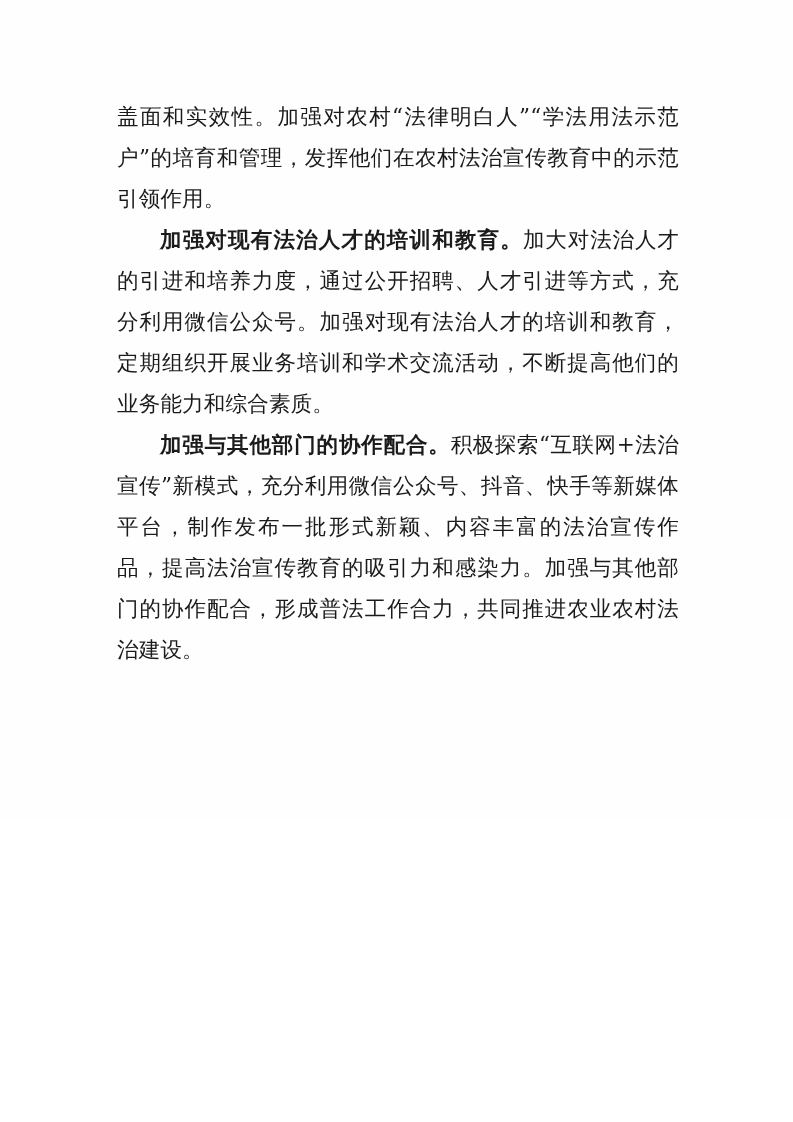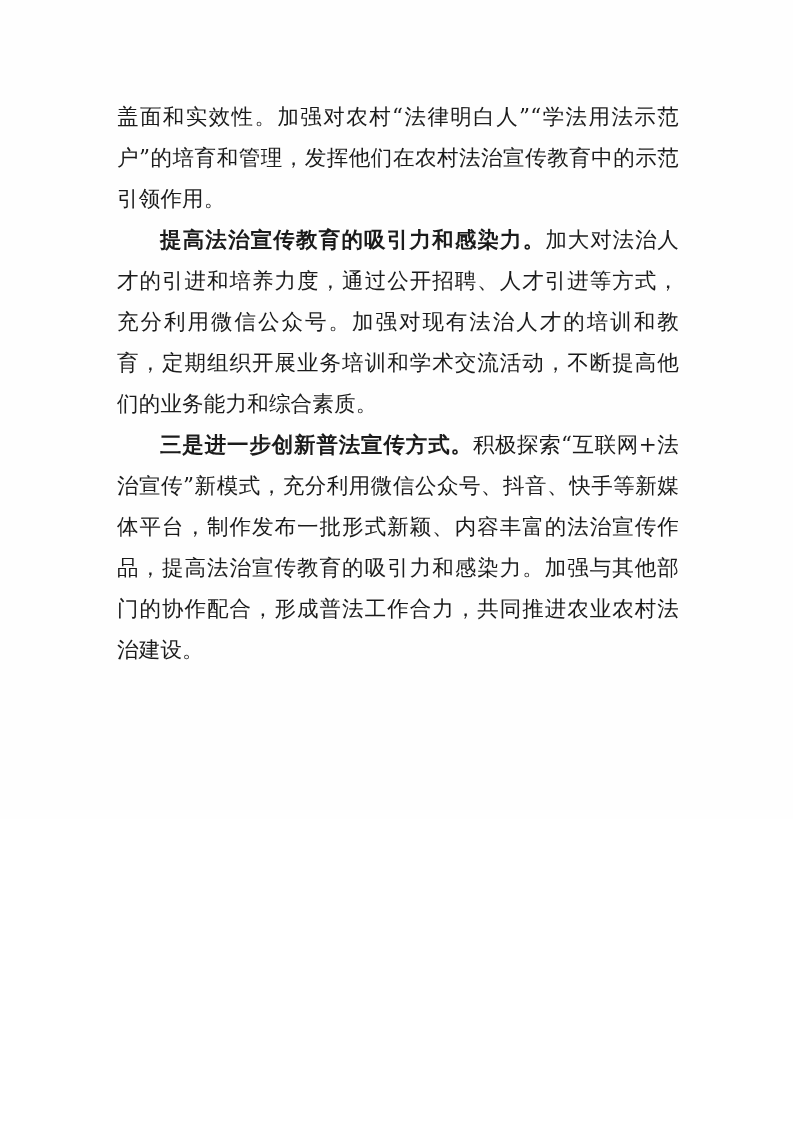--- a/index.html
+++ b/index.html
@@ -52,21 +52,21 @@
 <body>
 
 <div class="page">
   <div class="content">
 
     <p class="para">
       <span>盖面和实效性。加强对农村“法律明白人”“学法用法示范户”的培育和管理，发挥他们在农村法治宣传教育中的示范引领作用。</span>
     </p>
 
     <p class="para indent">
-      <span class="lead">提高法治宣传教育的吸引力和感染力。</span><span>加大对法治人才的引进和培养力度，通过公开招聘、人才引进等方式，充分利用微信公众号。加强对现有法治人才的培训和教育，定期组织开展业务培训和学术交流活动，不断提高他们的业务能力和综合素质。</span>
+      <span class="lead">加强对现有法治人才的培训和教育。</span><span>加大对法治人才的引进和培养力度，通过公开招聘、人才引进等方式，充分利用微信公众号。加强对现有法治人才的培训和教育，定期组织开展业务培训和学术交流活动，不断提高他们的业务能力和综合素质。</span>
     </p>
 
     <p class="para indent">
-      <span class="lead">三是进一步创新普法宣传方式。</span><span>积极探索“互联网+法治宣传”新模式，充分利用微信公众号、抖音、快手等新媒体平台，制作发布一批形式新颖、内容丰富的法治宣传作品，提高法治宣传教育的吸引力和感染力。加强与其他部门的协作配合，形成普法工作合力，共同推进农业农村法治建设。</span>
+      <span class="lead">加强与其他部门的协作配合。</span><span>积极探索“互联网+法治宣传”新模式，充分利用微信公众号、抖音、快手等新媒体平台，制作发布一批形式新颖、内容丰富的法治宣传作品，提高法治宣传教育的吸引力和感染力。加强与其他部门的协作配合，形成普法工作合力，共同推进农业农村法治建设。</span>
     </p>
 
   </div>
 </div>
 
 </body></html>

